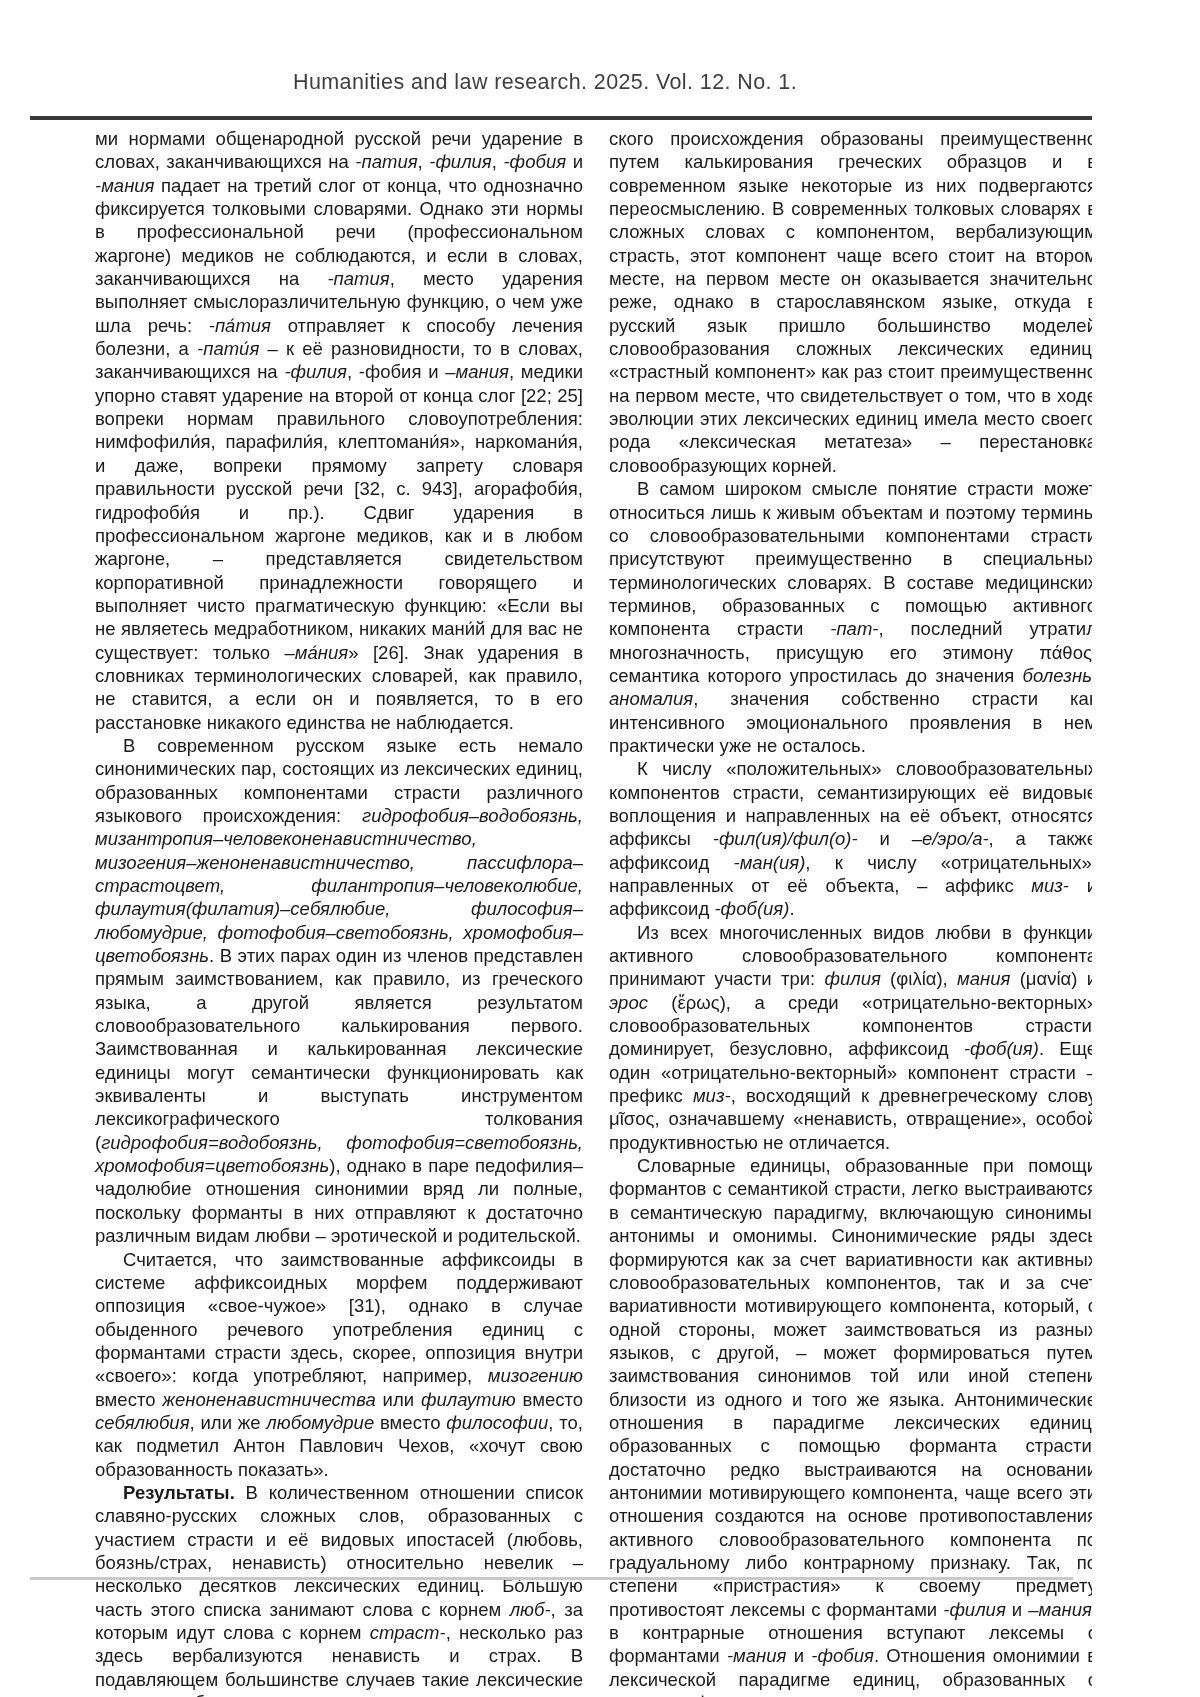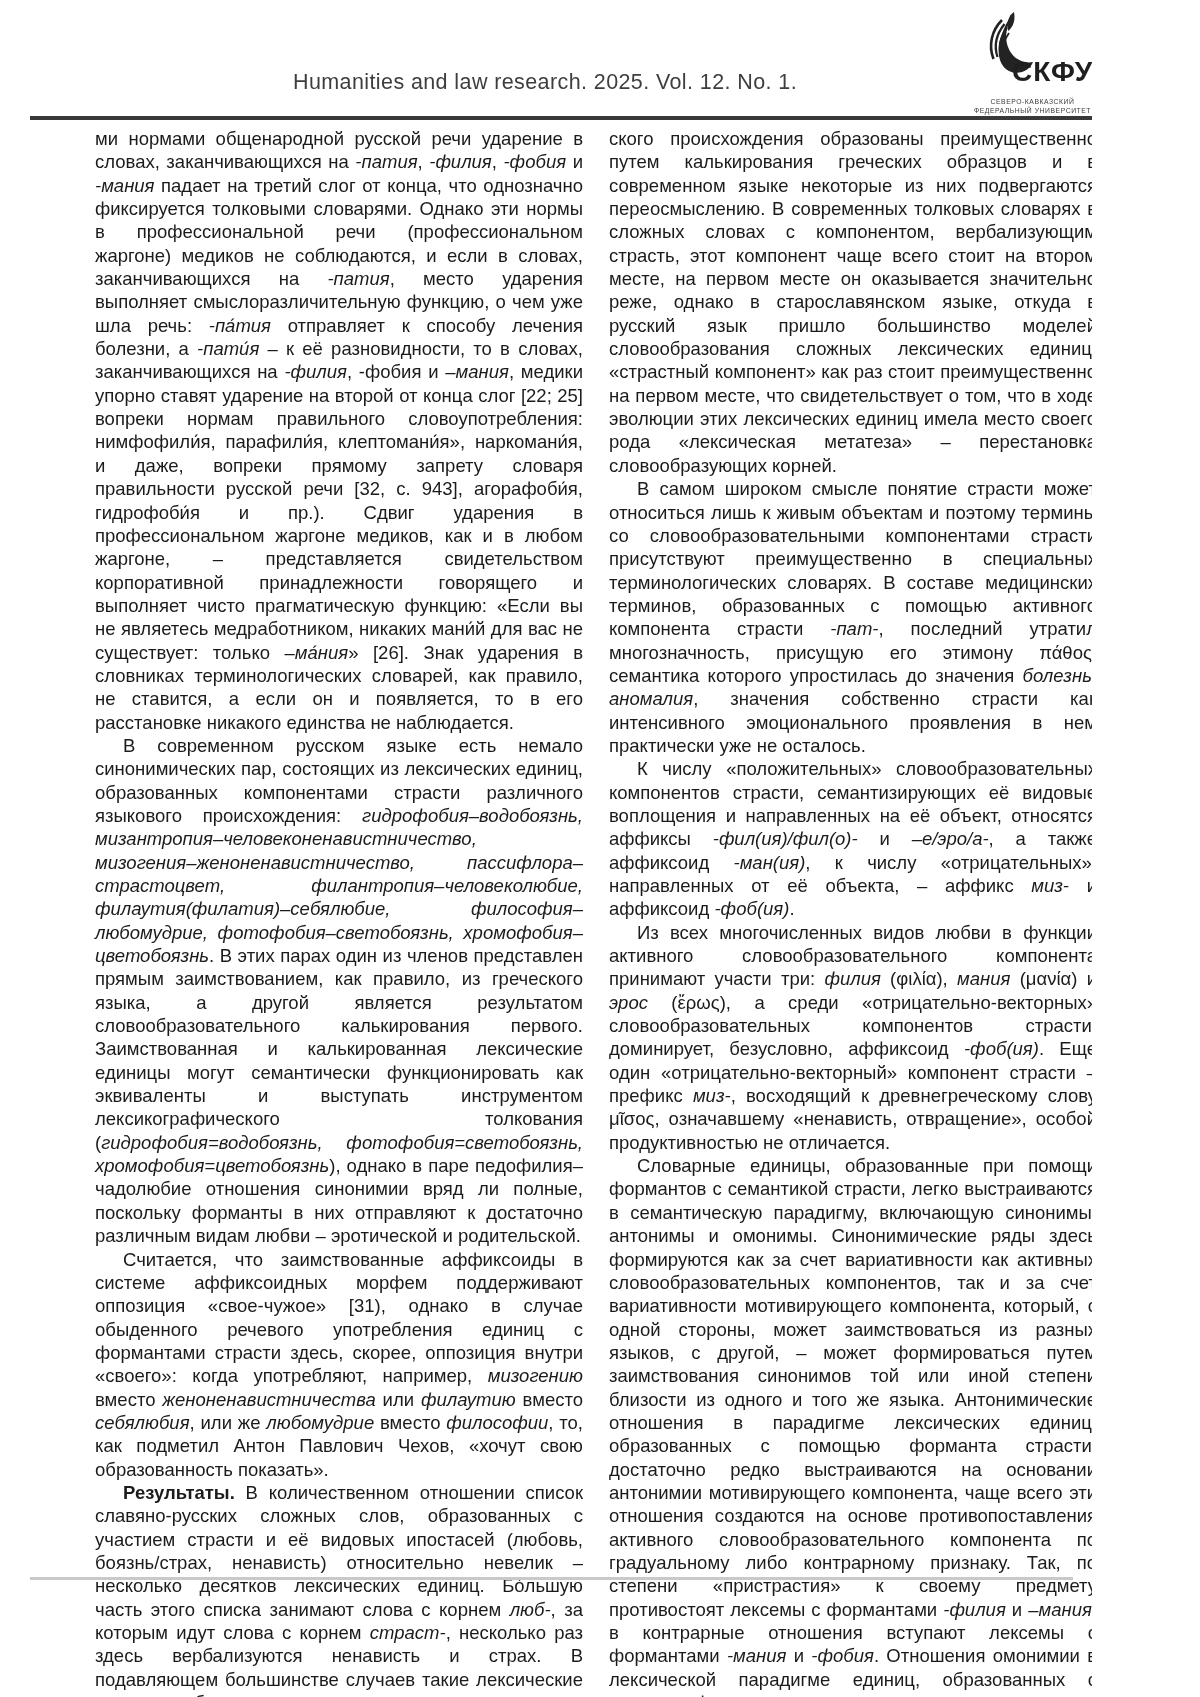--- a/index.html
+++ b/index.html
@@ -40,35 +40,20 @@
     color:#ffffff;font-weight:bold;font-size:31px;display:flex;align-items:center;justify-content:center;
   }
 </style>
 </head>
 <body>
 
 <div class="page">
 
   <div class="journal-title">Humanities and law research. 2025. Vol. 12. No. 1.</div>
 
-  <div class="logo">
-    <svg class="bird" width="66" height="62" viewBox="0 0 60 62" aria-hidden="true">
-      <path d="M33 0 C26 12 23 24 27 35 C31 46 41 52 52 50 C49 58 38 64 28 59 C18 54 15 40 20 25 C23 15 28 6 33 0 Z" fill="#232323"></path>
-      <path d="M33 0 C34.5 8 32.5 14 27.5 19 C25.5 15 26.5 8 29.5 3 Z" fill="#232323"></path>
-      <path d="M21 8 C11 18 7 33 12.5 47" stroke="#232323" stroke-width="2.6" fill="none"></path>
-      <path d="M23.5 12 C15.5 22 12.5 33 16.5 45" stroke="#232323" stroke-width="2.3" fill="none"></path>
-      <path d="M26 16 C19 25 17 34 20 44" stroke="#232323" stroke-width="2" fill="none"></path>
-      <path d="M28 21 C22.5 28.5 21.5 36 23.5 43" stroke="#232323" stroke-width="1.8" fill="none"></path>
-    </svg>
-    <div class="logo-acronym">СКФУ</div>
-    <div class="logo-sub">
-      <div>СЕВЕРО-КАВКАЗСКИЙ</div>
-      <div>ФЕДЕРАЛЬНЫЙ УНИВЕРСИТЕТ</div>
-    </div>
-  </div>
 
   <div class="header-rule"></div>
 
   <div class="content">
     <div class="col">
         <p class="para"><span>ми нормами общенародной русской речи ударение в словах, заканчивающихся на </span><span class="it">-патия</span><span>, </span><span class="it">-филия</span><span>, </span><span class="it">-фобия</span><span> и </span><span class="it">-мания</span><span> падает на третий слог от конца, что однозначно фиксируется толковыми словарями. Однако эти нормы в профессиональной речи (профессиональном жаргоне) медиков не соблюдаются, и если в словах, заканчивающихся на </span><span class="it">-патия</span><span>, место ударения выполняет смыслоразличительную функцию, о чем уже шла речь: </span><span class="it">-па́тия</span><span> отправляет к способу лечения болезни, а </span><span class="it">-пати́я</span><span> – к её разновидности, то в словах, заканчивающихся на </span><span class="it">-филия</span><span>, -фобия и </span><span class="it">–мания</span><span>, медики упорно ставят ударение на второй от конца слог [22; 25] вопреки нормам правильного словоупотребления: нимфофили́я, парафили́я, клептомани́я», наркомани́я, и даже, вопреки прямому запрету словаря правильности русской речи [32, с. 943], агорафоби́я, гидрофоби́я и пр.). Сдвиг ударения в профессиональном жаргоне медиков, как и в любом жаргоне, – представляется свидетельством корпоративной принадлежности говорящего и выполняет чисто прагматическую функцию: «Если вы не являетесь медработником, никаких мани́й для вас не существует: только </span><span class="it">–ма́ния</span><span>» [26]. Знак ударения в словниках терминологических словарей, как правило, не ставится, а если он и появляется, то в его расстановке никакого единства не наблюдается.</span></p>
         <p class="para indent"><span>В современном русском языке есть немало синонимических пар, состоящих из лексических единиц, образованных компонентами страсти различного языкового происхождения: </span><span class="it">гидрофобия–водобоязнь, мизантропия–человеконенавистничество, мизогения–женоненавистничество, пассифлора–страстоцвет, филантропия–человеколюбие, филаутия(филатия)–себялюбие, философия–любомудрие, фотофобия–светобоязнь, хромофобия–цветобоязнь</span><span>. В этих парах один из членов представлен прямым заимствованием, как правило, из греческого языка, а другой является результатом словообразовательного калькирования первого. Заимствованная и калькированная лексические единицы могут семантически функционировать как эквиваленты и выступать инструментом лексикографического толкования (</span><span class="it">гидрофобия=водобоязнь, фотофобия=светобоязнь, хромофобия=цветобоязнь</span><span>), однако в паре педофилия–чадолюбие отношения синонимии вряд ли полные, поскольку форманты в них отправляют к достаточно различным видам любви – эротической и родительской.</span></p>
         <p class="para indent"><span>Считается, что заимствованные аффиксоиды в системе аффиксоидных морфем поддерживают оппозиция «свое-чужое» [31), однако в случае обыденного речевого употребления единиц с формантами страсти здесь, скорее, оппозиция внутри «своего»: когда употребляют, например, </span><span class="it">мизогению</span><span> вместо </span><span class="it">женоненавистничества</span><span> или </span><span class="it">филаутию</span><span> вместо </span><span class="it">себялюбия</span><span>, или же </span><span class="it">любомудрие</span><span> вместо </span><span class="it">философии</span><span>, то, как подметил Антон Павлович Чехов, «хочут свою образованность показать».</span></p>
         <p class="para indent"><span class="bd">Результаты.</span><span> В количественном отношении список славяно-русских сложных слов, образованных с участием страсти и её видовых ипостасей (любовь, боязнь/страх, ненависть) относительно невелик – несколько десятков лексических единиц. Бо́льшую часть этого списка занимают слова с корнем </span><span class="it">люб-</span><span>, за которым идут слова с корнем </span><span class="it">страст-</span><span>, несколько раз здесь вербализуются ненависть и страх. В подавляющем большинстве случаев такие лексические единицы образованы путем словосложения и легко разворачиваются в соответствующее словосочетание. Сложные слова старославян-</span></p>
       </div>

